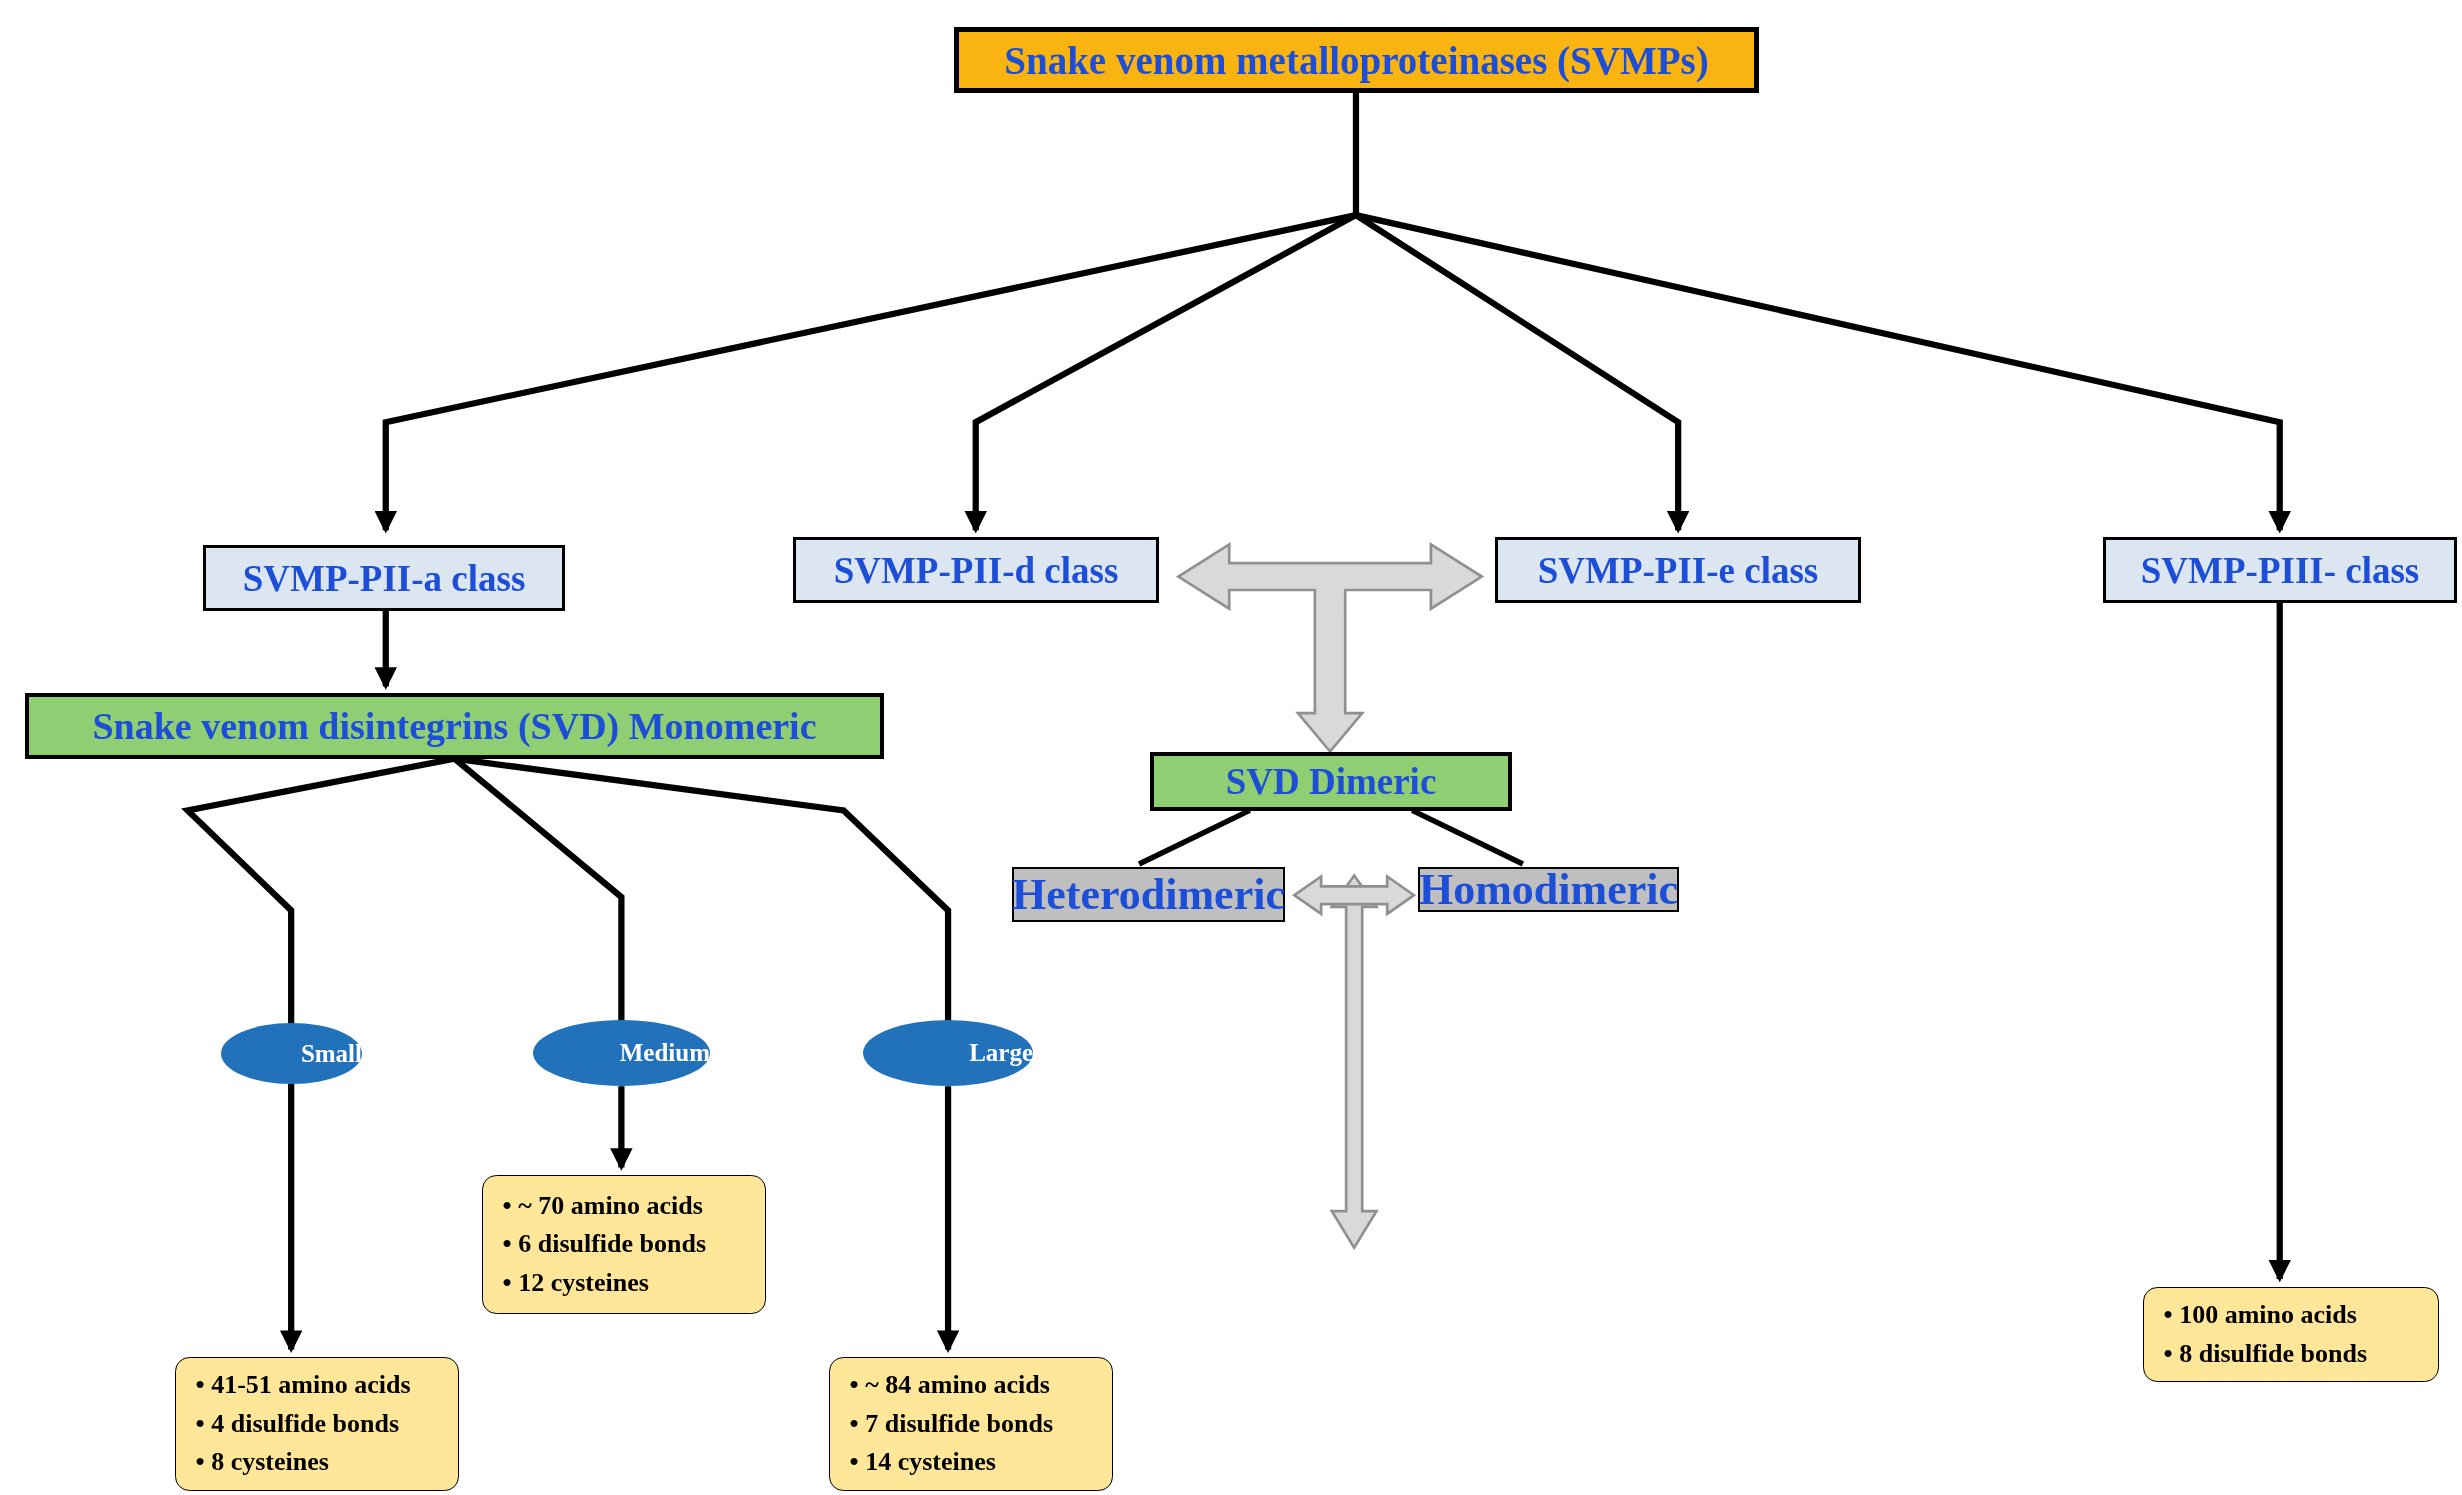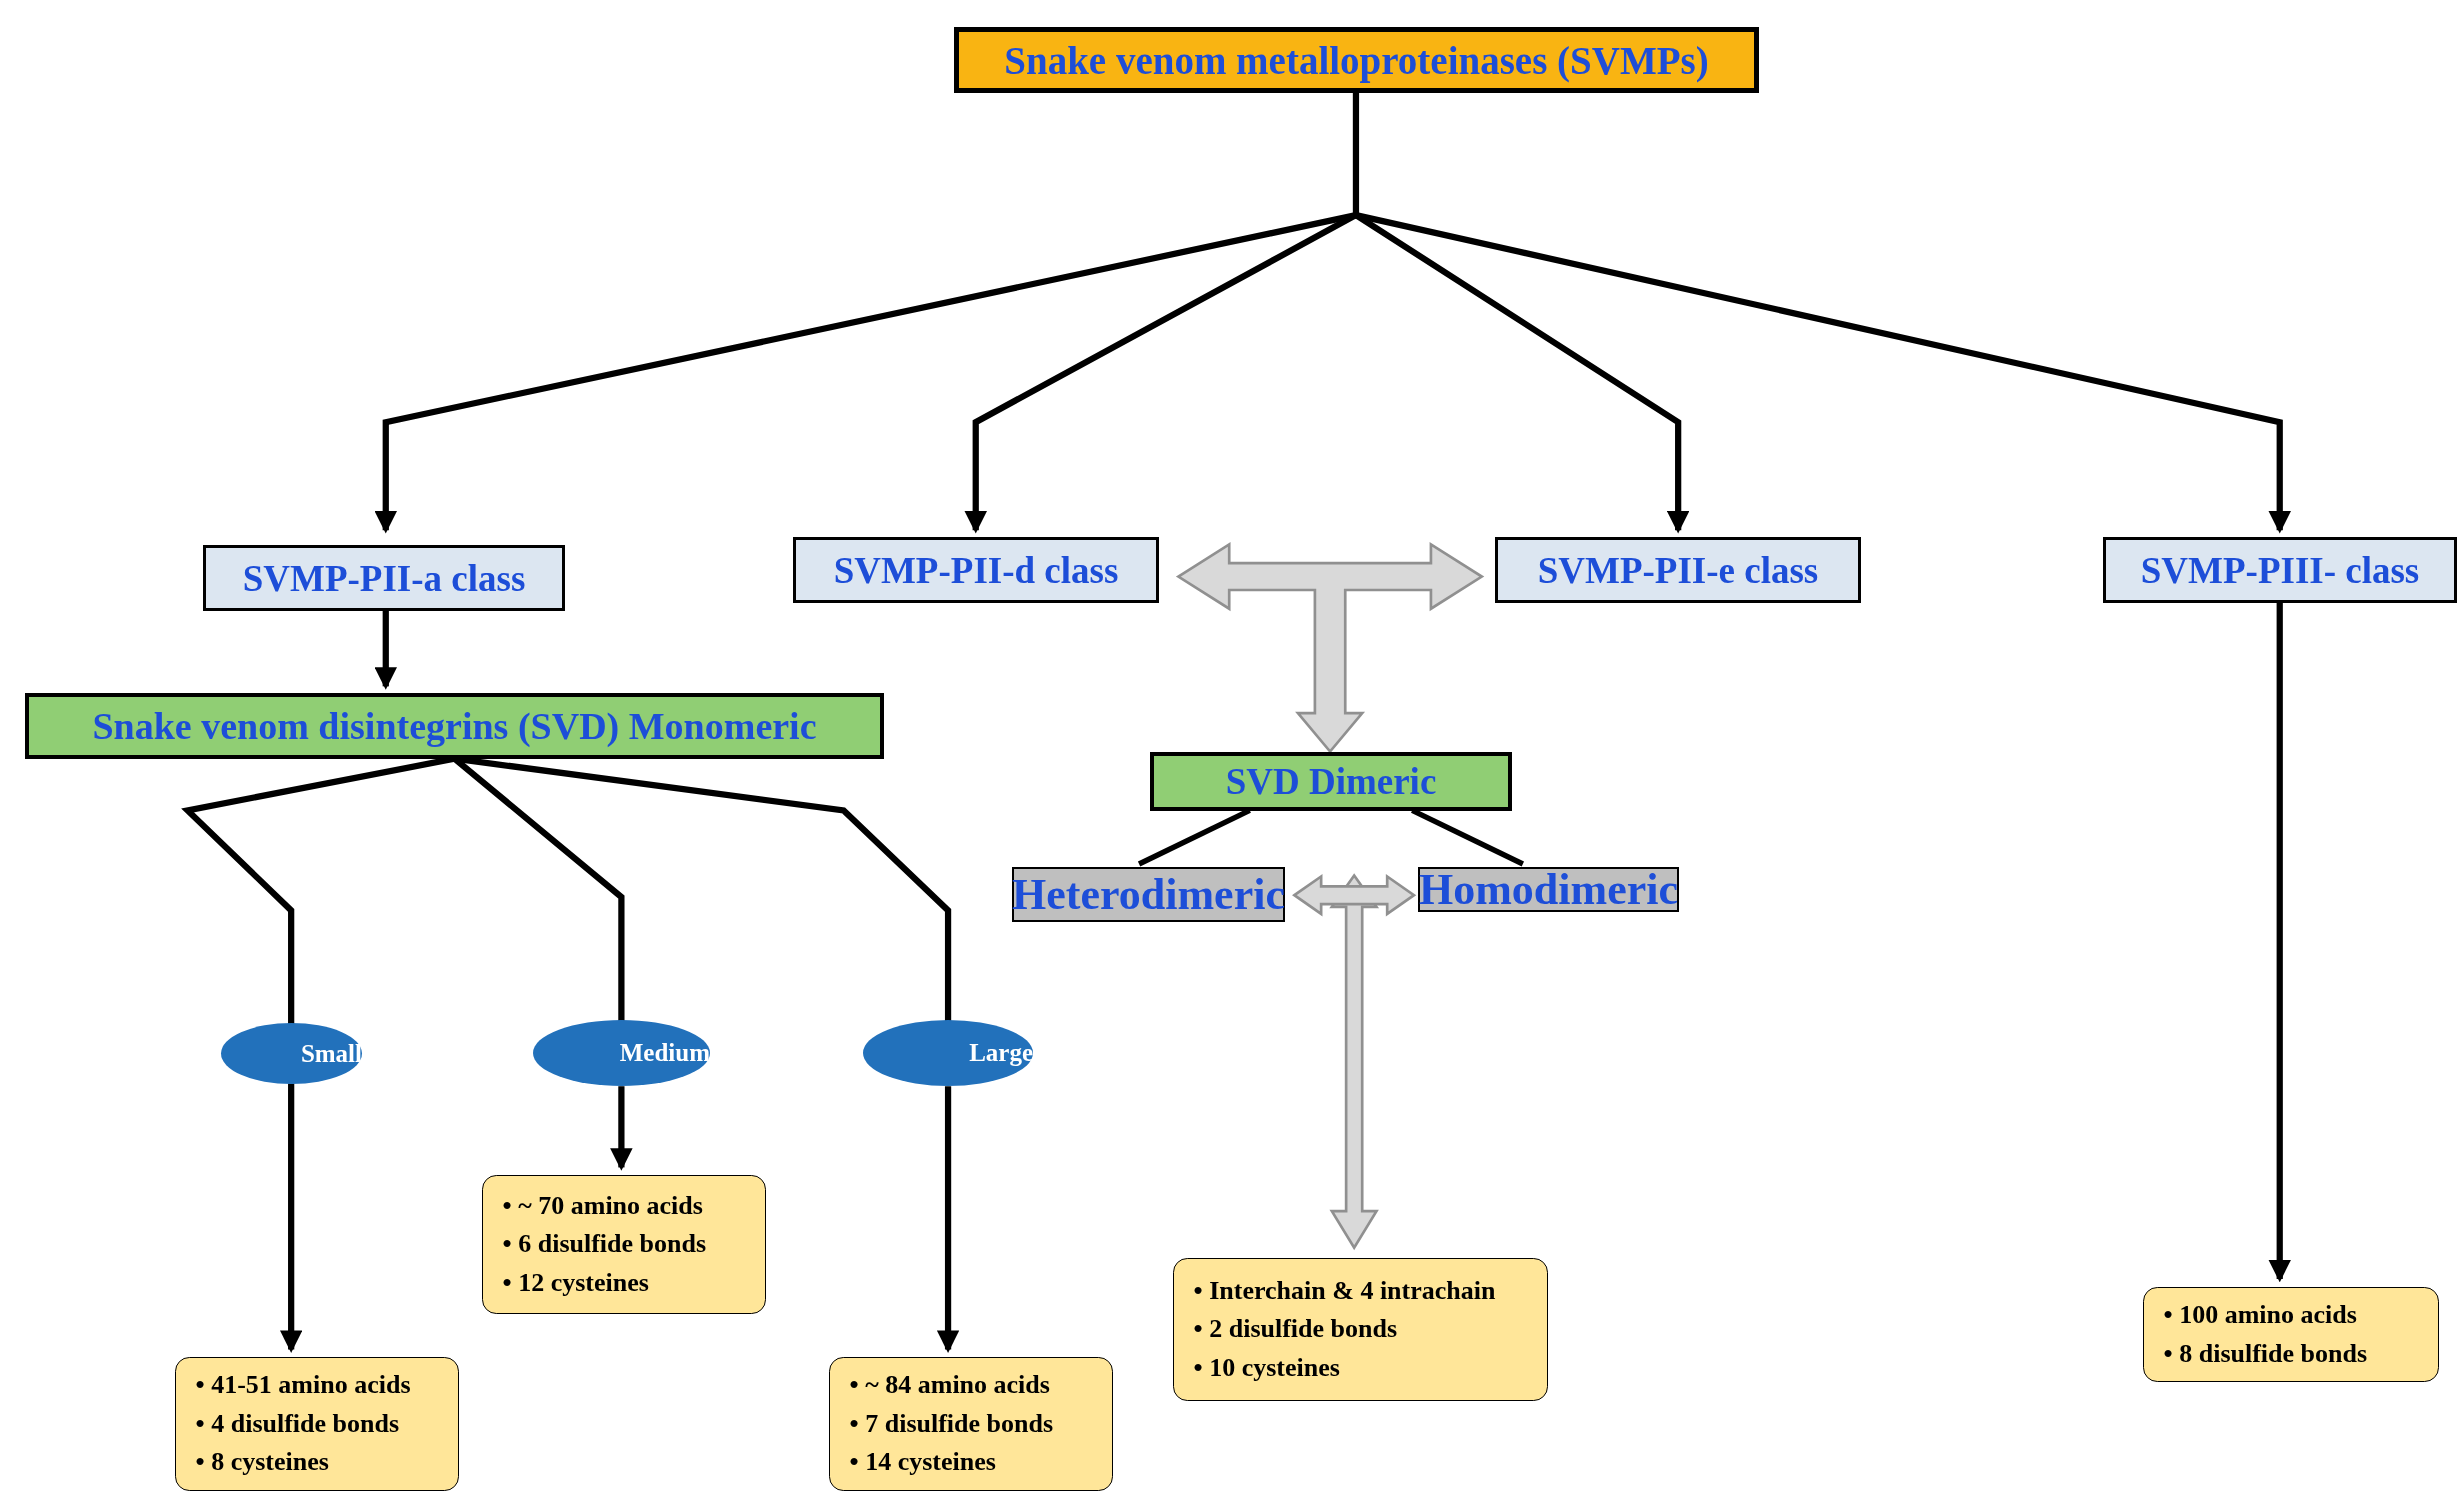--- a/index.html
+++ b/index.html
@@ -154,25 +154,20 @@
     <div>• 6 disulfide bonds</div>
     <div>• 12 cysteines</div>
   </div>
 
   <div class="info-box" style="left:829px;top:1357px;width:284px;height:134px;">
     <div>• ~ 84 amino acids</div>
     <div>• 7 disulfide bonds</div>
     <div>• 14 cysteines</div>
   </div>
 
-  <div class="info-box" style="left:1173px;top:1258px;width:375px;height:143px;">
-    <div>• Interchain &amp; 4 intrachain</div>
-    <div>• 2 disulfide bonds</div>
-    <div>• 10 cysteines</div>
-  </div>
 
   <div class="info-box" style="left:2143px;top:1287px;width:296px;height:95px;">
     <div>• 100 amino acids</div>
     <div>• 8 disulfide bonds</div>
   </div>
 
 </div>
 
 
 </body></html>

